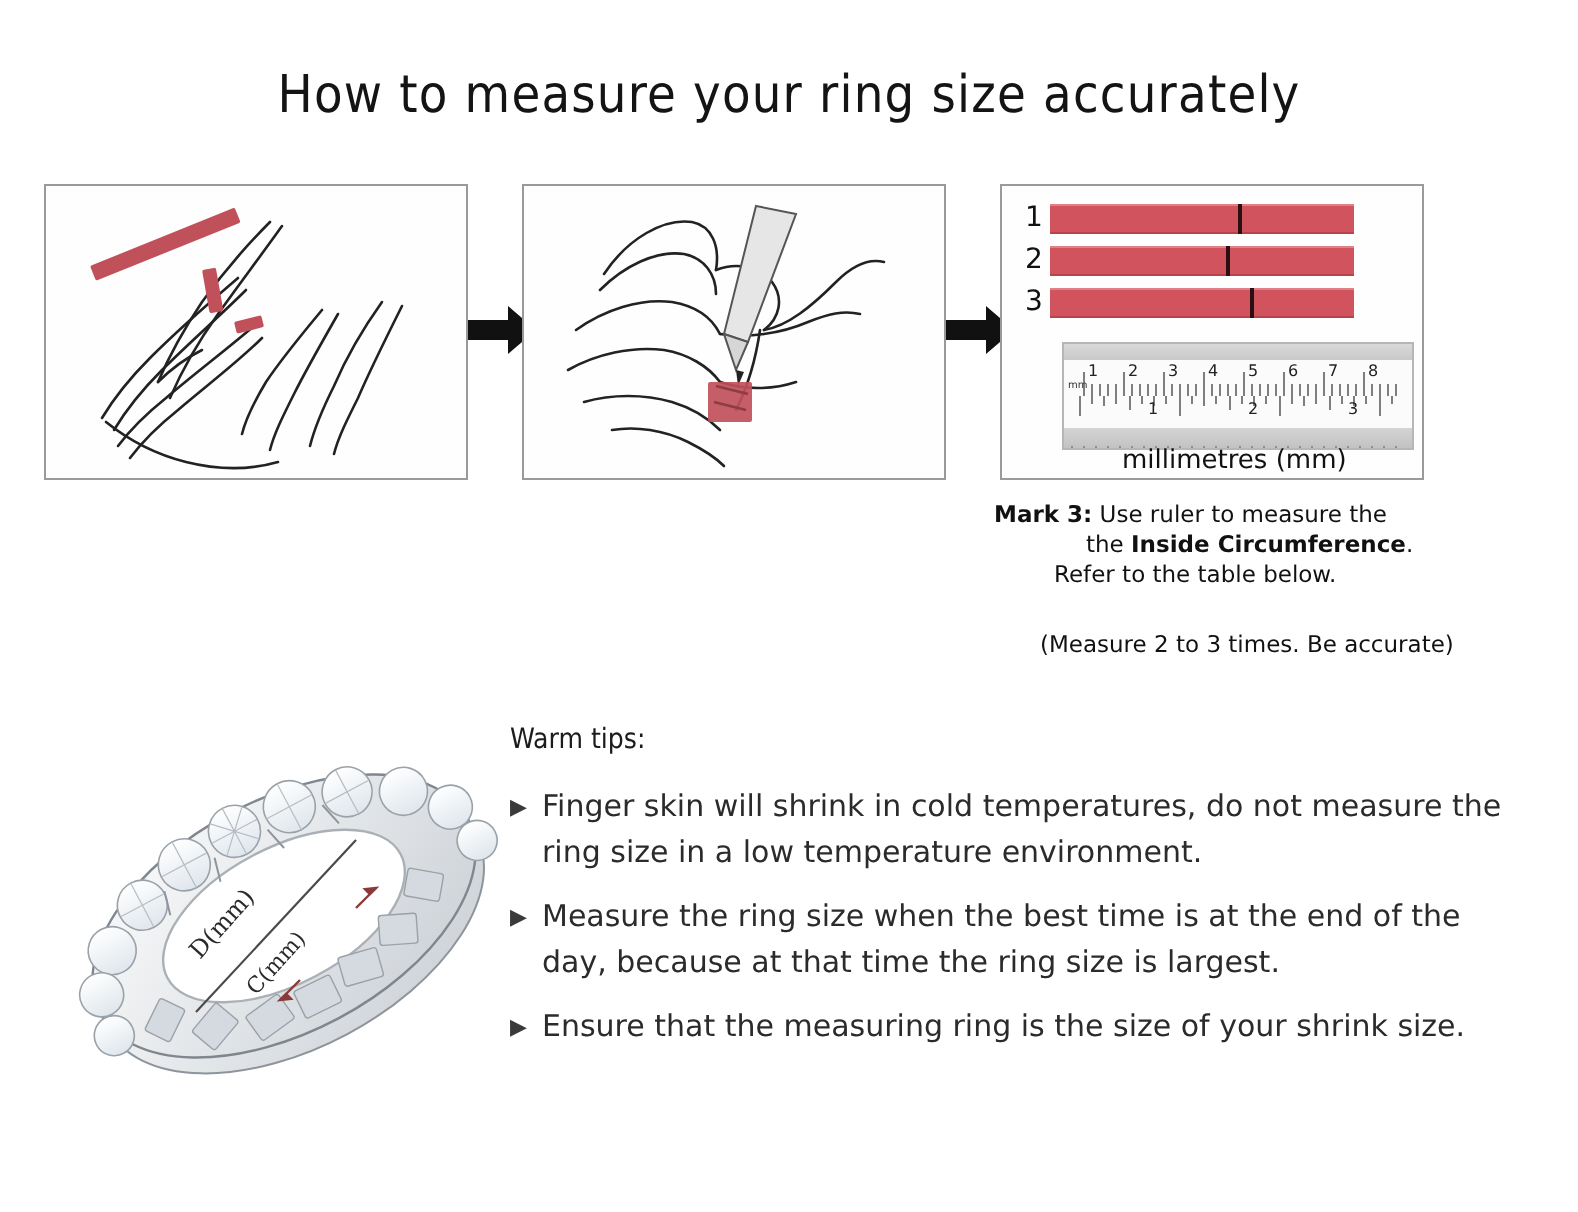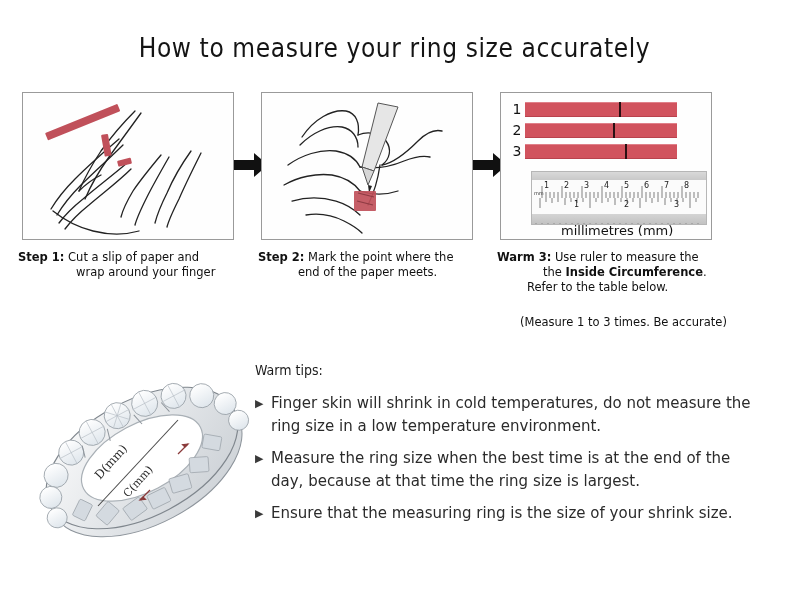--- a/index.html
+++ b/index.html
@@ -266,40 +266,30 @@
                        M142 10 V4 M148 10 V4 M154 10 V4 M160 10 V4 M166 10 V4"></path>
             </g>
           </svg>
         </div>
       </div>
 
       <div class="mmcap">millimetres (mm)</div>
     </div>
   </div>
 
-  <div class="cap" id="cap1">
-    <span class="l1"><b>Step 1:</b>
-      <span>Cut a slip of paper and</span></span>
-    <span class="l2">wrap around your finger</span>
-  </div>
-
-  <div class="cap" id="cap2">
-    <span class="l1"><b>Step 2:</b>
-      <span>Mark the point where the</span></span>
-    <span class="l2">end of the paper meets.</span>
-  </div>
+
 
   <div class="cap" id="cap3">
-    <span class="l1"><b>Warm 3:</b>
+    <span class="l1"><b>Mark 3:</b>
       <span>Use ruler to measure the</span></span>
     <span class="l2"><span>the </span><b>Inside Circumference</b><span>.</span></span>
     <span class="l3">Refer to the table below.</span>
   </div>
 
-  <div class="note" id="note3">(Measure 1 to 3 times. Be accurate)</div>
+  <div class="note" id="note3">(Measure 2 to 3 times. Be accurate)</div>
 
   <div class="ringwrap">
     <svg width="228" height="200" viewBox="0 0 228 200">
       <defs>
         <linearGradient id="metal" x1="0" y1="0" x2="1" y2="1">
           <stop offset="0" stop-color="#fdfdfd"></stop>
           <stop offset=".5" stop-color="#e3e6e9"></stop>
           <stop offset="1" stop-color="#c9ced3"></stop>
         </linearGradient>
         <linearGradient id="gem" x1="0" y1="0" x2="0" y2="1">

